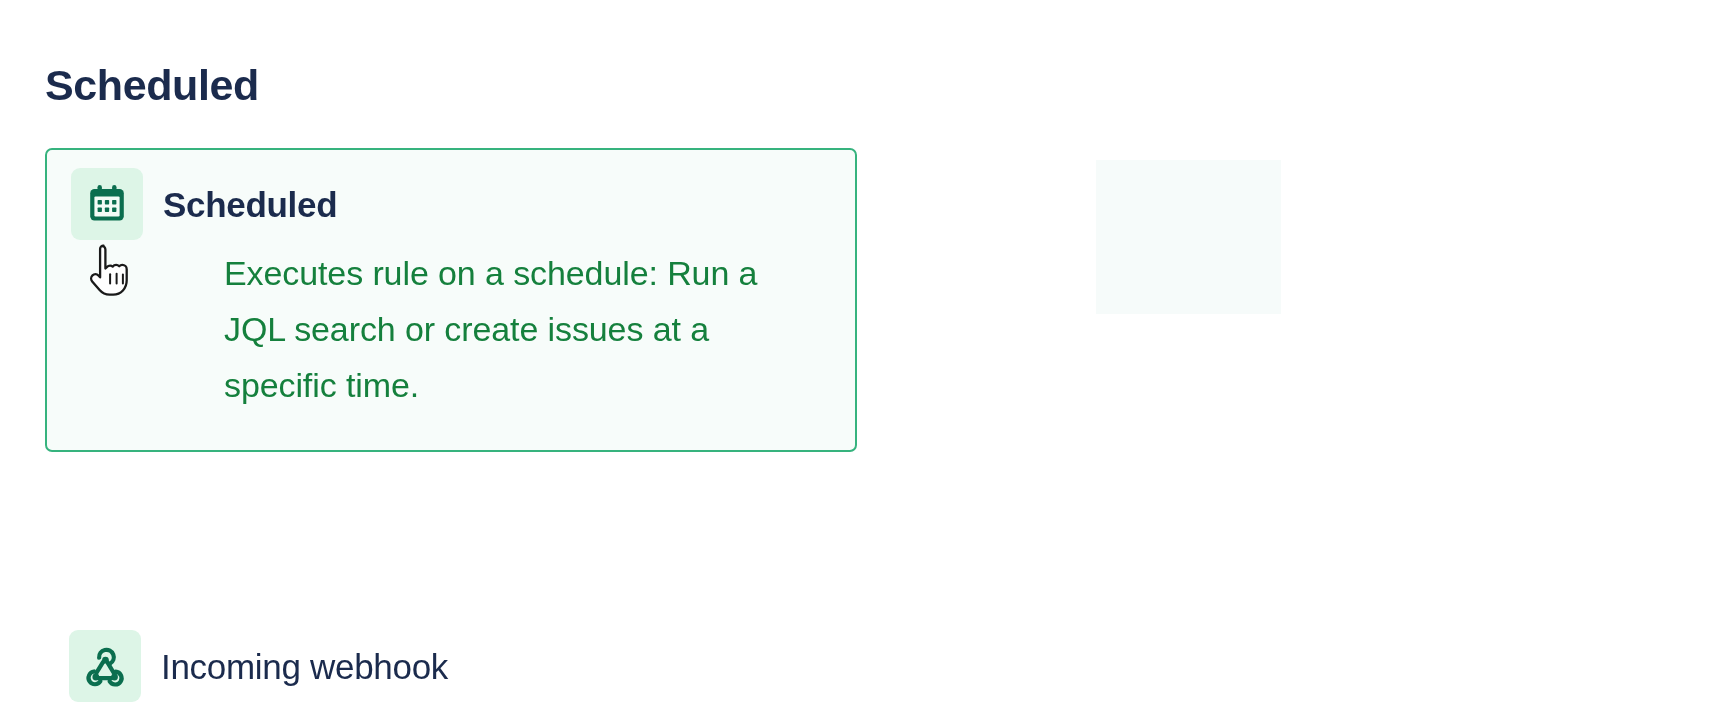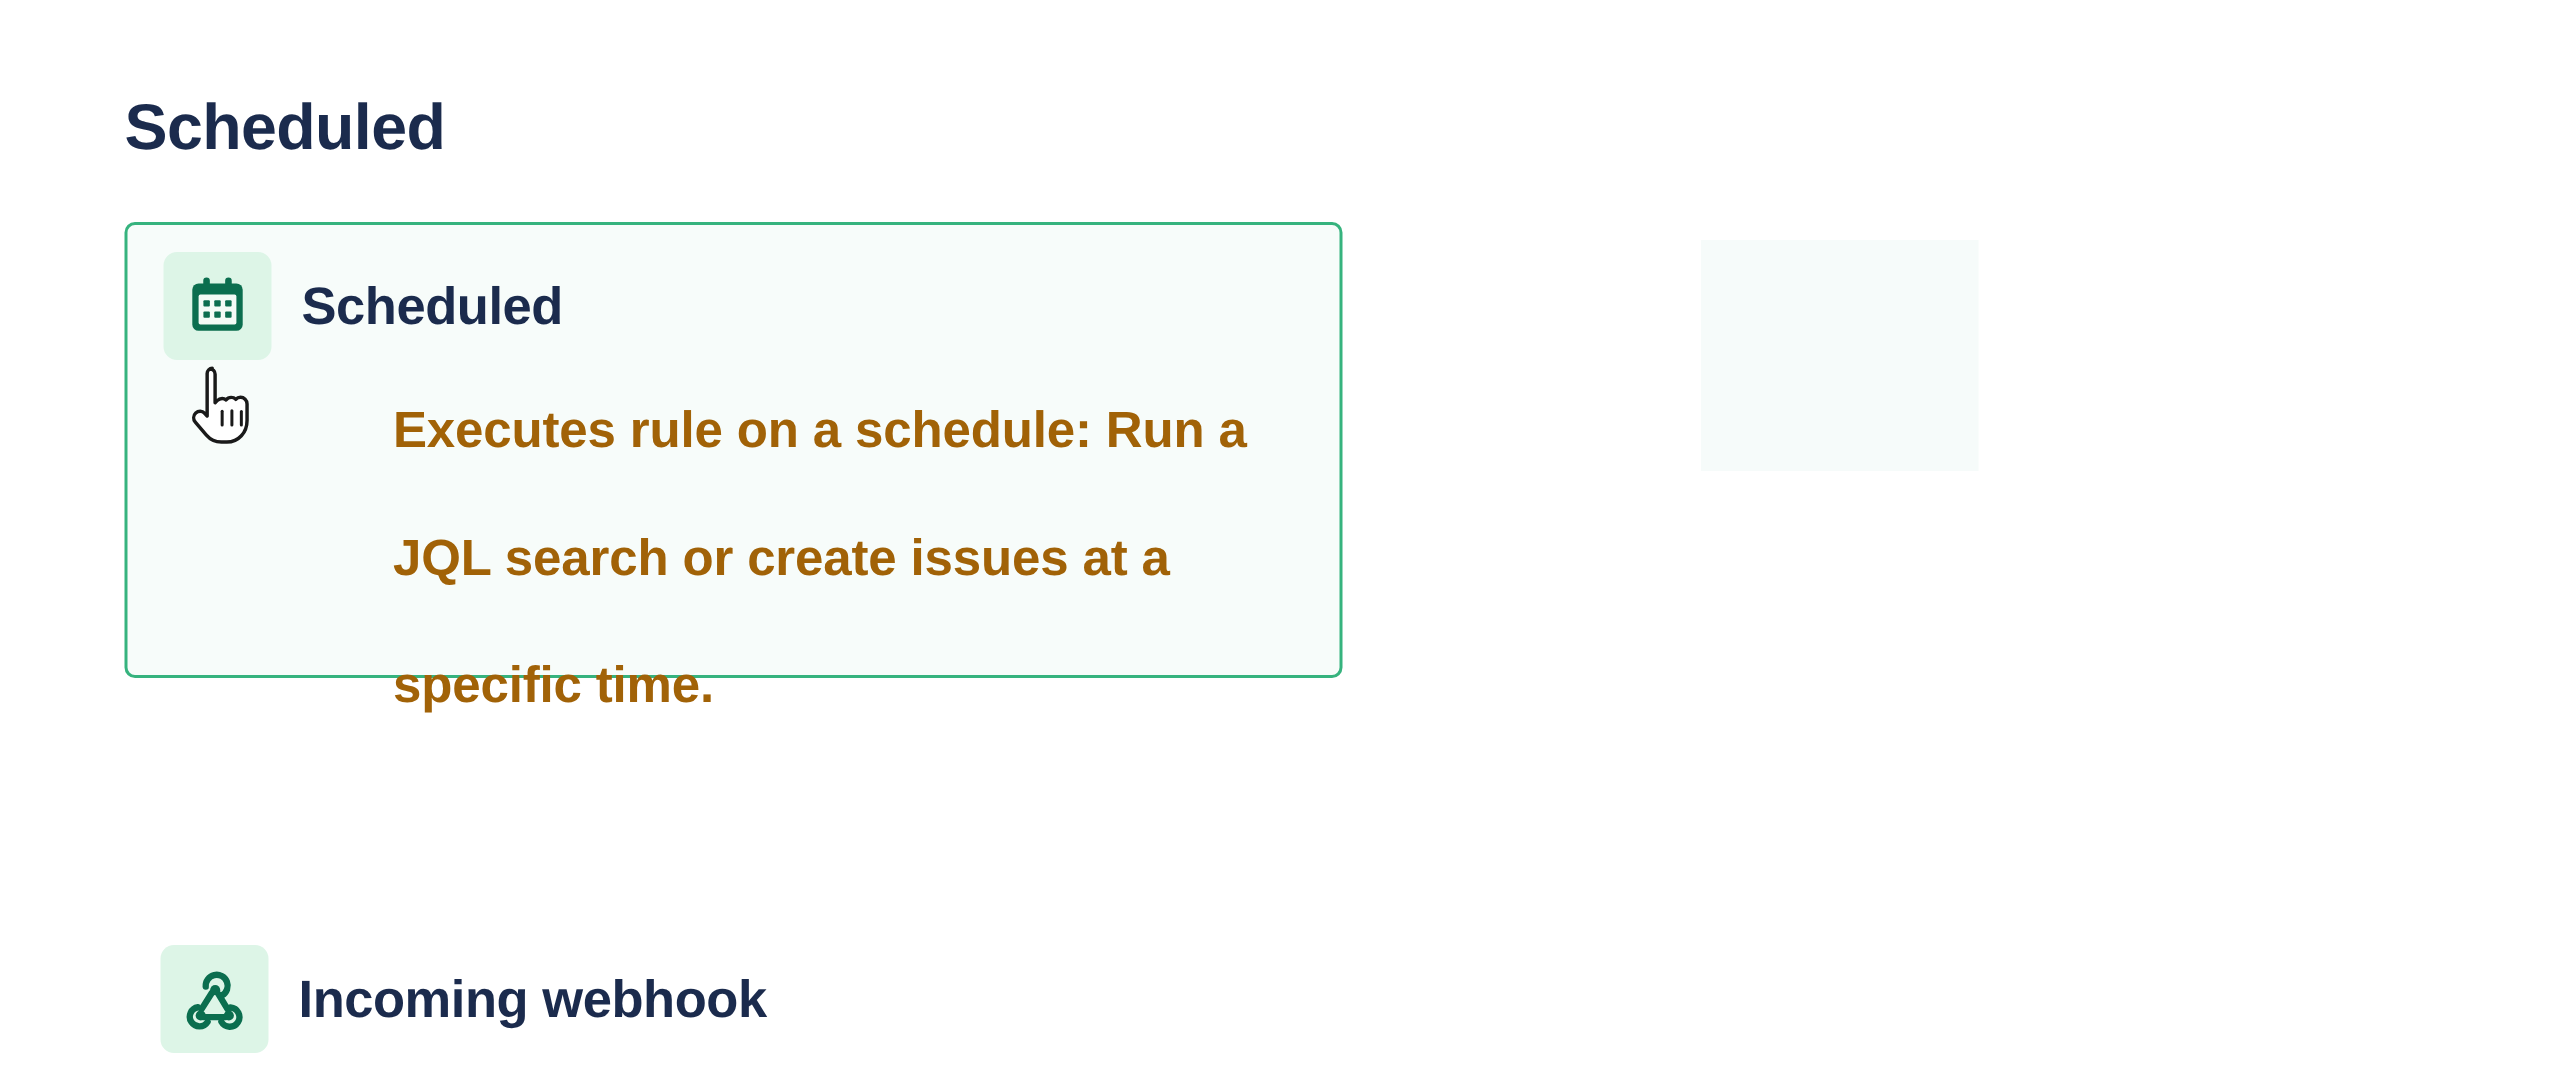--- a/index.html
+++ b/index.html
@@ -13,21 +13,20 @@
     height: 714px;
     position: relative;
     overflow: hidden;
     font-family: "Liberation Sans", sans-serif;
     -webkit-font-smoothing: antialiased;
   }
 
   .stage {
     position: absolute;
     inset: 0;
-    margin-left: 38px;
   }
 
   
   .ghost-panel {
     position: absolute;
     left: 1096px;
     top: 160px;
     width: 185px;
     height: 154px;
     background: #f6fbfa;
@@ -88,40 +87,40 @@
     letter-spacing: -0.3px;
     line-height: 1;
     white-space: nowrap;
   }
 
   .card-desc {
     position: absolute;
     left: 177px;
     top: 95px;
     width: 600px;
-    color: #a16207;
+    color: #15803d;
     font-size: 34px;
-    font-weight: bold;
-    line-height: 85px;
+    font-weight: normal;
+    line-height: 56px;
     letter-spacing: -0.1px;
   }
 
   
   .integration-row {
     position: absolute;
     left: 69px;
     top: 630px;
     display: flex;
     align-items: center;
     gap: 20px;
   }
   .integration-label {
     color: #1b2b4d;
     font-size: 35px;
-    font-weight: bold;
+    font-weight: normal;
     letter-spacing: -0.3px;
     line-height: 1;
     white-space: nowrap;
   }
 
   
   .cursor {
     position: absolute;
     left: 88px;
     top: 243px;

